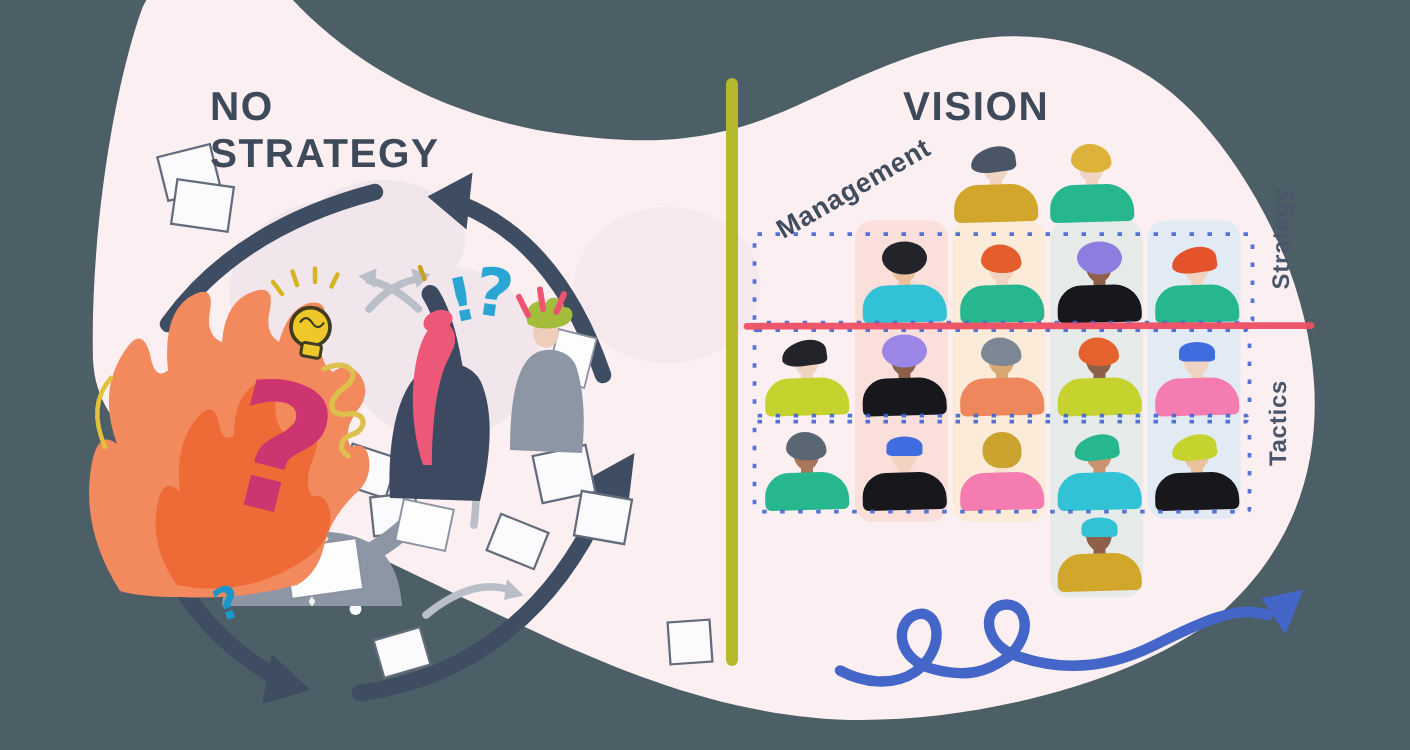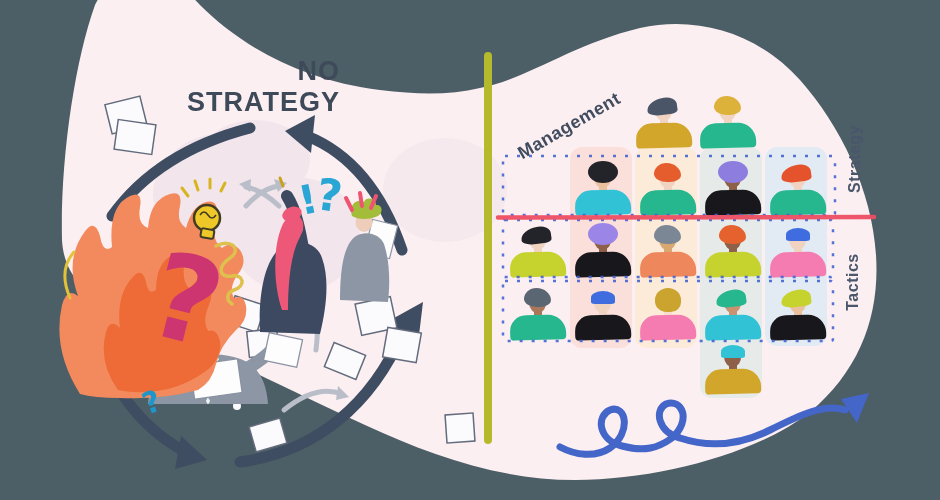--- a/index.html
+++ b/index.html
@@ -25,21 +25,21 @@
       transform:rotate(-8deg);border-radius:90% 60% 30% 70%/100% 70% 30% 50% !important;}
   .hair-big{width:30px !important;height:22px !important;left:14px !important;top:-2px !important;
       border-radius:55% !important;}
   .hair-bob{width:26px !important;height:24px !important;top:0 !important;
       border-radius:50% 50% 40% 45% !important;}
   .hair-cap{width:24px !important;height:13px !important;left:17px !important;top:3px !important;
       border-radius:60% 60% 20% 20% !important;}
   .hair-curl{width:27px !important;height:19px !important;left:15px !important;top:0 !important;
       border-radius:60% 70% 55% 65%/75% 85% 45% 55% !important;}
   .title{position:absolute;top:56px;font-size:27px;font-weight:800;letter-spacing:1px;
-      color:#3e4a59;text-align:right;}
+      color:#3e4a59;text-align:left;}
   #title-left{left:140px;width:200px;}
   #title-right{left:602px;width:180px;}
   .side-label{position:absolute;font-size:16px;font-weight:700;color:#4a566b;
       letter-spacing:.5px;text-align:center;}
   #label-management{left:513px;top:148px;width:130px;transform:rotate(-30deg);
       transform-origin:left center;color:#414d5f;font-size:18px;}
   #label-strategy{left:805px;top:150px;width:100px;transform:rotate(-90deg);}
   #label-tactics{left:808px;top:273px;width:90px;transform:rotate(-90deg);}
 </style>
 </head>
@@ -304,17 +304,18 @@
     <g fill="none" stroke="#4365d2" stroke-width="2.5" stroke-dasharray="3 9" opacity="0.9">
       <rect x="503" y="156" width="332" height="59" rx="2"></rect>
       <rect x="503" y="220" width="330" height="57" rx="2"></rect>
       <rect x="503" y="281" width="330" height="60" rx="2"></rect>
     </g>
     <path d="M 498,217.5 L 874,217" stroke="#ee4f63" stroke-width="4.5" stroke-linecap="round" opacity="0.95"></path>
   </svg>
 
   <div id="text-layer">
     <div class="title" id="title-left">NO STRATEGY</div>
+    <div class="title" id="title-right">VISION</div>
     <div class="side-label" id="label-management">Management</div>
     <div class="side-label" id="label-strategy">Strategy</div>
     <div class="side-label" id="label-tactics">Tactics</div>
   </div>
 </div>
 
 </body></html>

